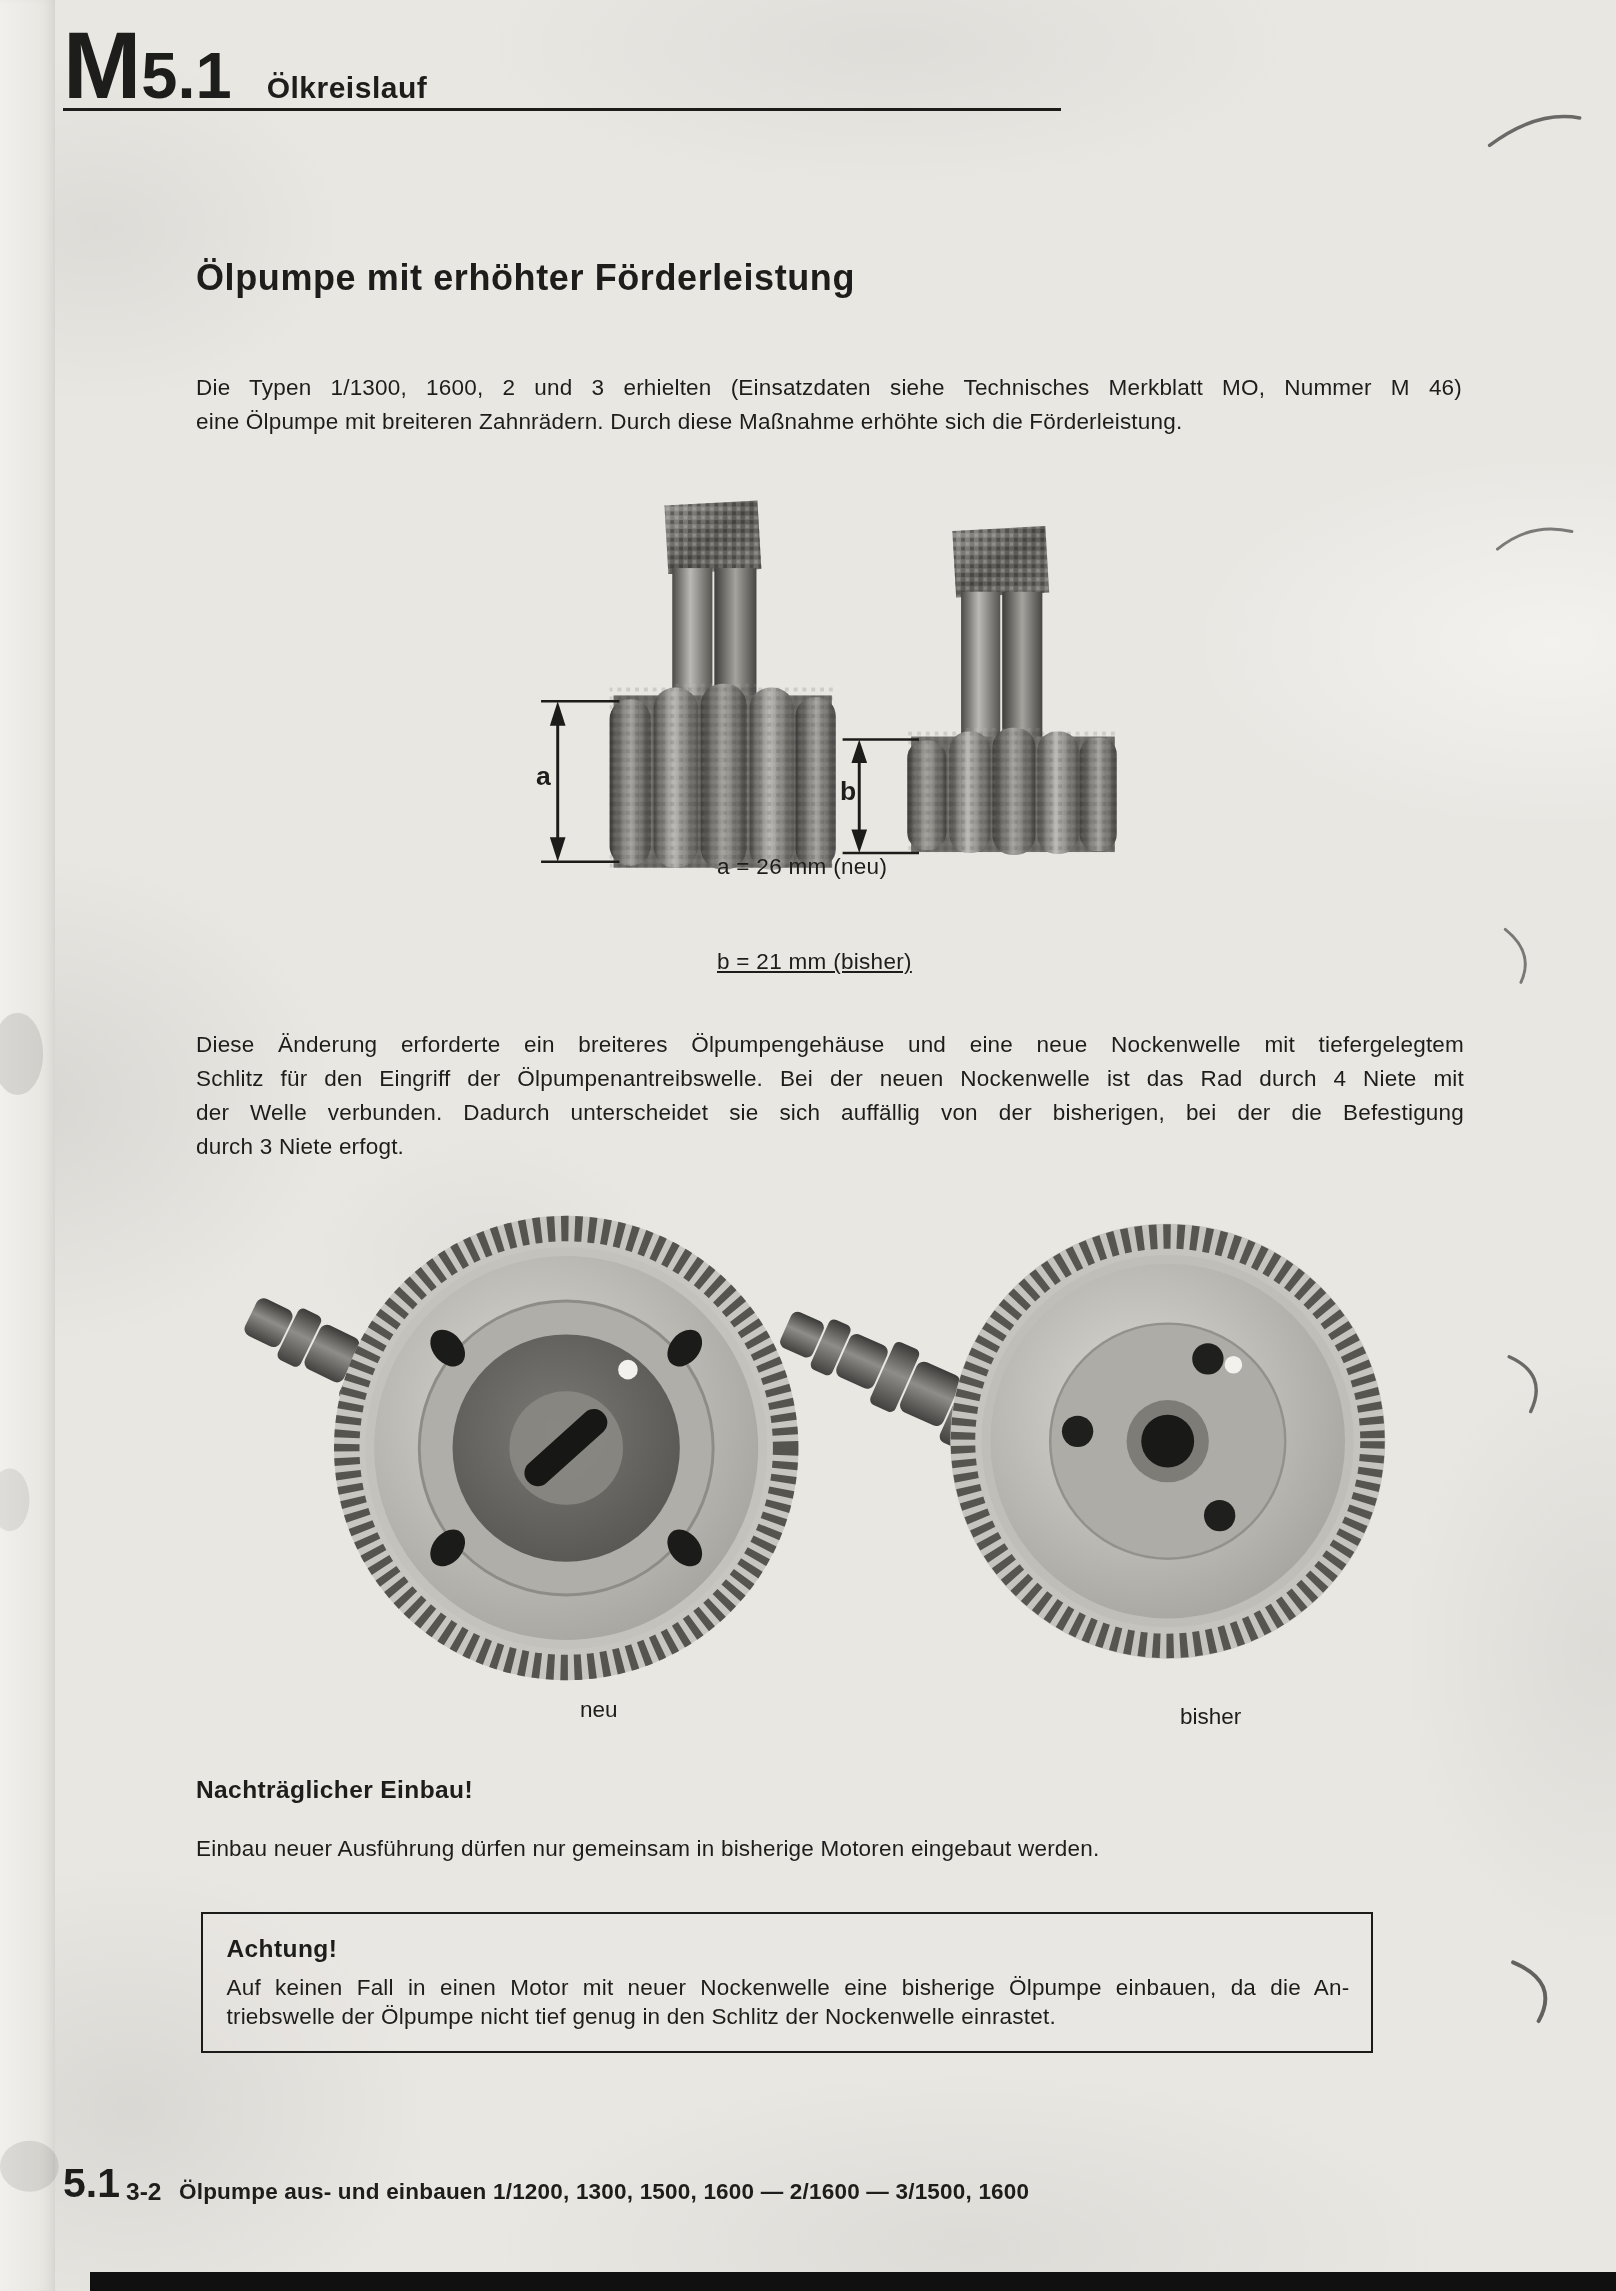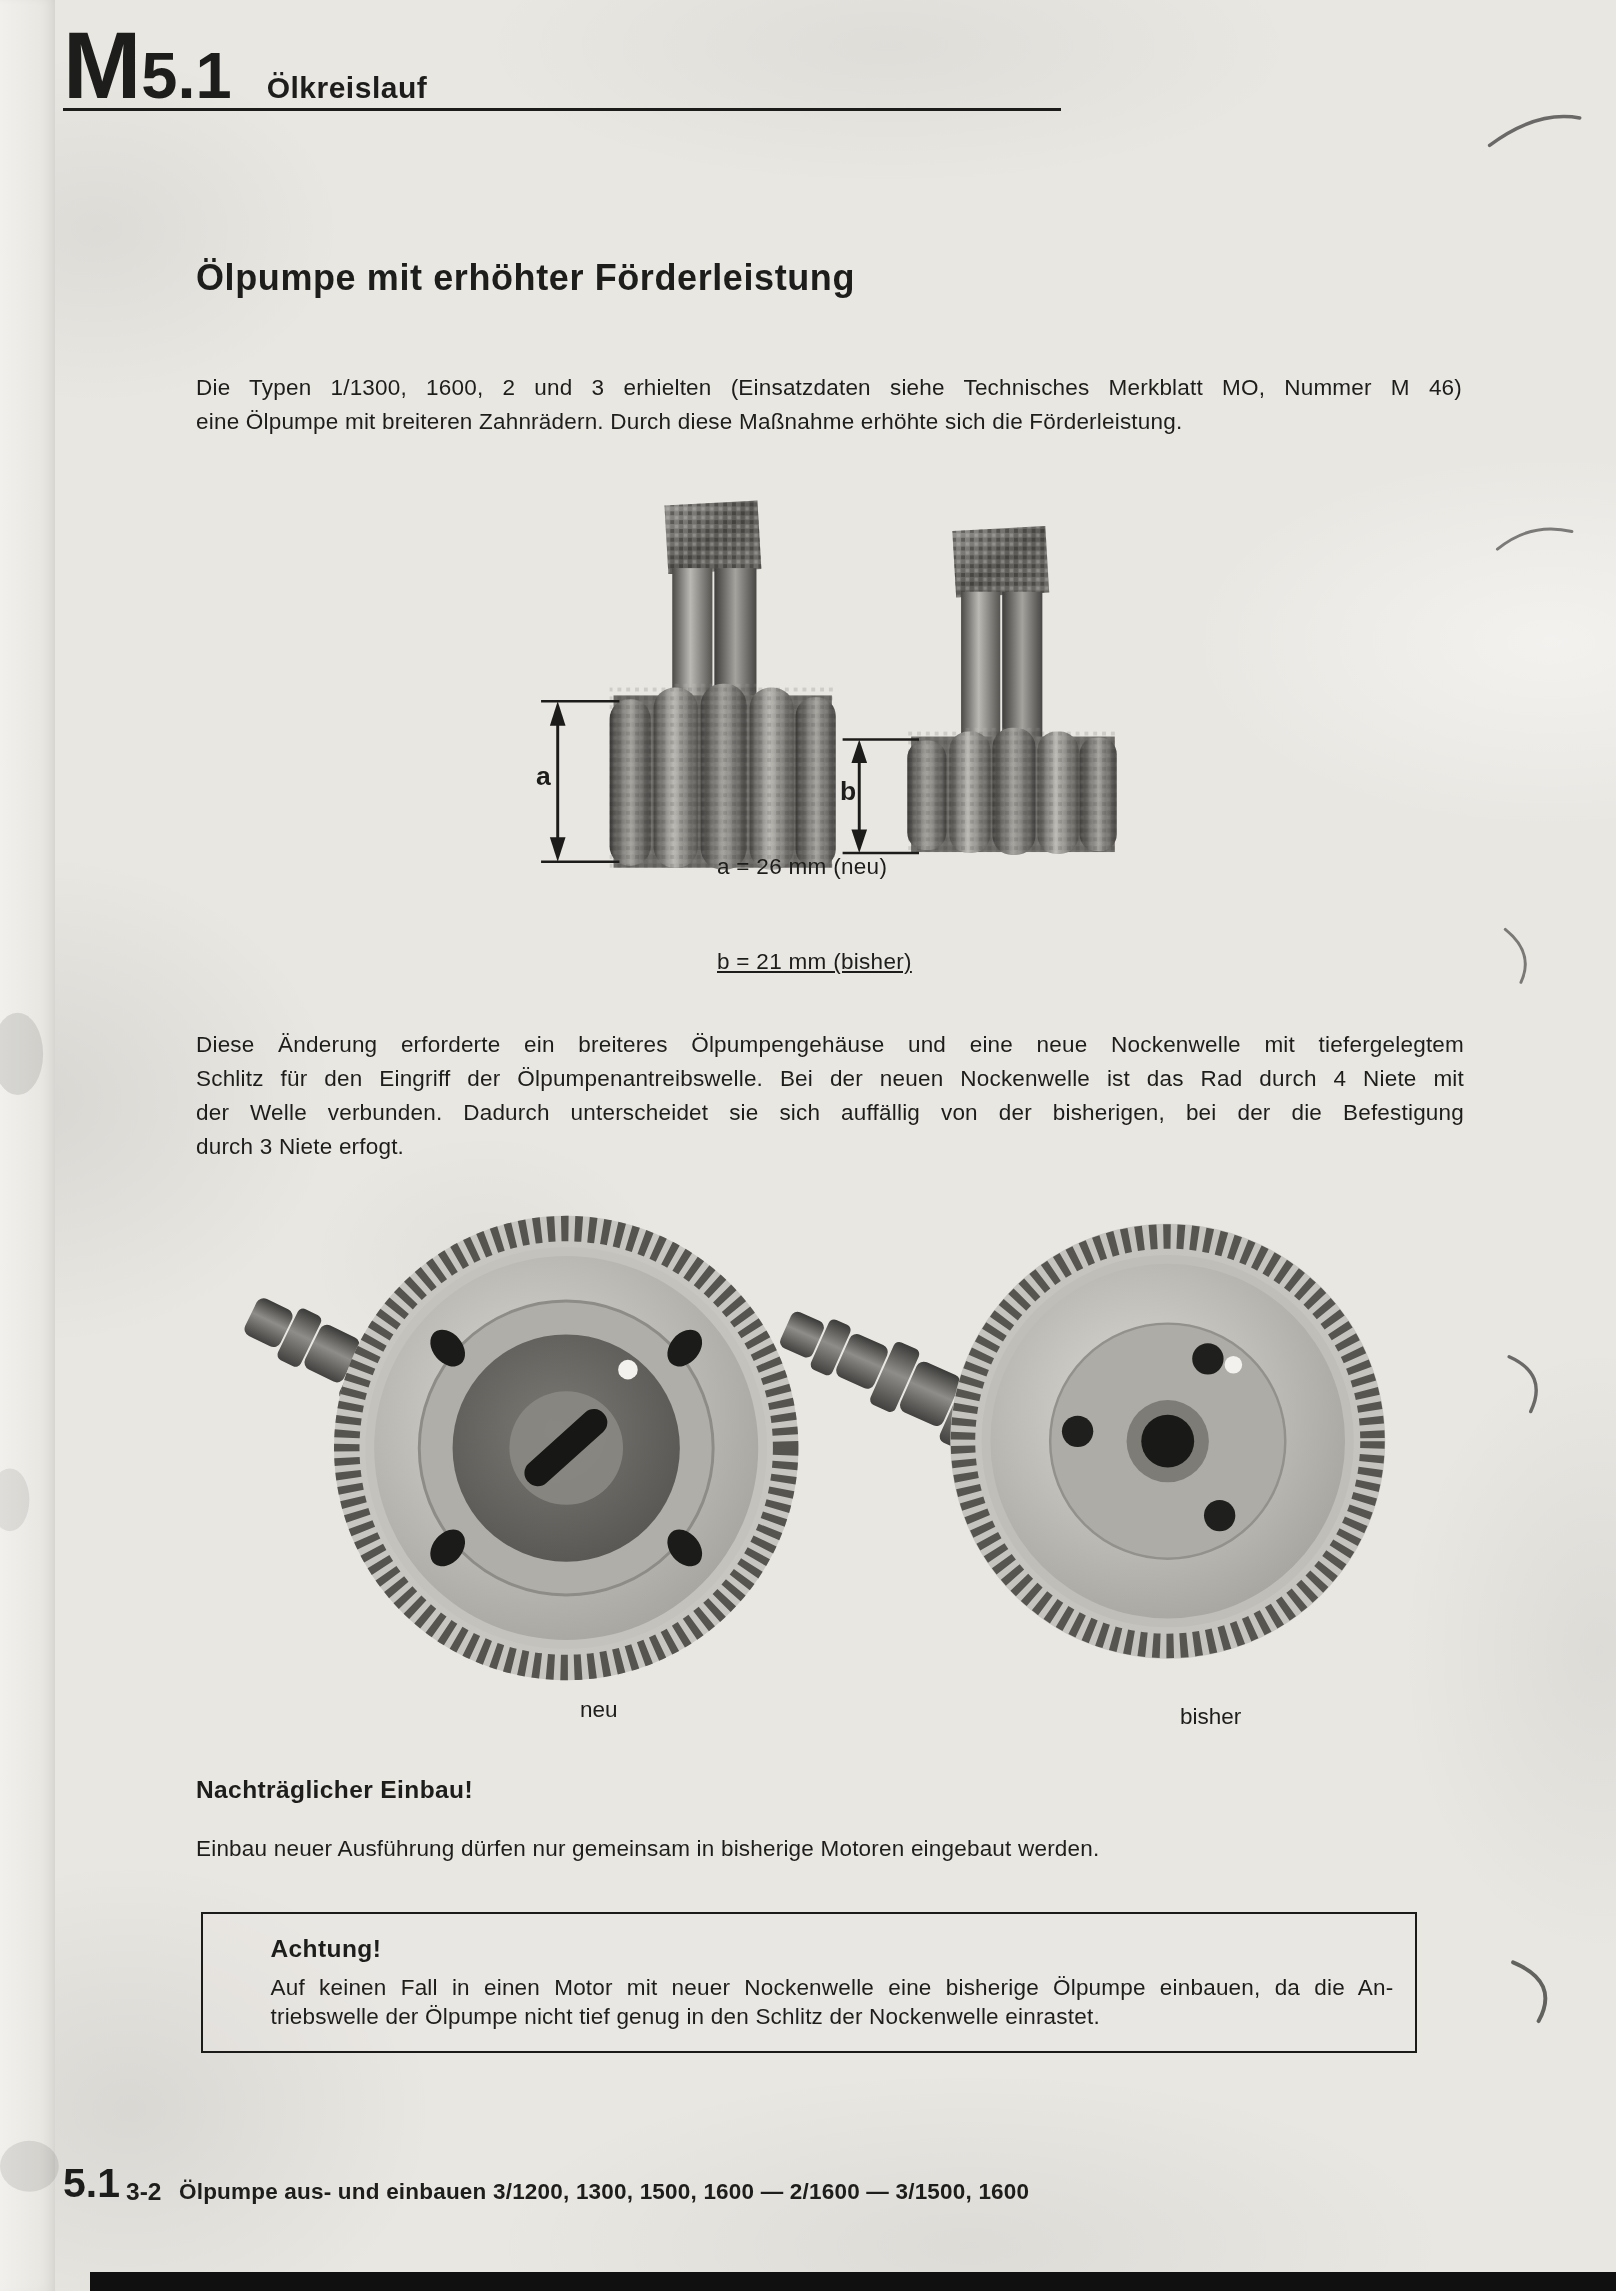--- a/index.html
+++ b/index.html
@@ -54,21 +54,21 @@
 
   .fig-caption { position:absolute; font-size:22.5px; white-space:nowrap; }
   .caption-new { left:580px;  top:1697px; }
   .caption-old { left:1180px; top:1704px; }
 
   .retrofit-heading { position:absolute; left:196px; top:1776px; font-size:24.5px; font-weight:bold; letter-spacing:0.4px; white-space:nowrap; }
   .retrofit-text    { position:absolute; left:196px; top:1836px; font-size:22.5px; letter-spacing:0.2px; white-space:nowrap; }
 
   .warning-box {
     position:absolute; left:201px; top:1912px; width:1168px; height:137px;
-    border:2.9px solid #1b1b19; background:rgba(235,233,228,0.35);padding-left:44px;
+    border:2.9px solid #1b1b19; background:rgba(235,233,228,0.35);
   }
   .warning-heading { margin:20.6px 23.5px 10.8px 23.5px; font-size:24.5px; font-weight:bold; letter-spacing:0.4px; }
   .warning-lines { margin:0 21.6px 0 23.5px; font-size:22.5px; line-height:29px; letter-spacing:0.2px; }
 
   .footer-section { position:absolute; left:63px;  top:2160px; font-size:41px; font-weight:bold; }
   .footer-page    { position:absolute; left:126px; top:2178px; font-size:24.5px; font-weight:bold; }
   .footer-caption { position:absolute; left:179px; top:2179px; font-size:22.5px; font-weight:bold; letter-spacing:0.2px; white-space:nowrap; }
 
   .bottom-strip { position:absolute; left:90px; top:2272px; width:1526px; height:19.6px; background:#101010; }
 
@@ -252,21 +252,21 @@
   <div class="warning-box">
     <div class="warning-heading">Achtung!</div>
     <div class="warning-lines">
       <div class="jline">Auf keinen Fall in einen Motor mit neuer Nockenwelle eine bisherige Ölpumpe einbauen, da die An-</div>
       <div class="jline last">triebswelle der Ölpumpe nicht tief genug in den Schlitz der Nockenwelle einrastet.</div>
     </div>
   </div>
 
   <span class="footer-section">5.1</span>
   <span class="footer-page">3-2</span>
-  <span class="footer-caption">Ölpumpe aus- und einbauen 3/1200, 1300, 1500, 1600 — 2/1600 — 3/1500, 1600</span>
+  <span class="footer-caption">Ölpumpe aus- und einbauen 1/1200, 1300, 1500, 1600 — 2/1600 — 3/1500, 1600</span>
 
   <div class="bottom-strip"></div>
 
   <svg class="artifacts" width="1616" height="2292" viewBox="0 0 1649 2338" xmlns="http://www.w3.org/2000/svg">
     <g fill="none" stroke="#4a4a48" stroke-linecap="round">
       <path d="M1520,148 Q1568,112 1612,120" stroke-width="3.5" opacity="0.8"></path>
       <path d="M1528,560 Q1562,532 1604,542" stroke-width="3" opacity="0.7"></path>
       <path d="M1536,948 Q1566,972 1552,1002" stroke-width="3" opacity="0.7"></path>
       <path d="M1540,1384 Q1580,1402 1562,1440" stroke-width="3.5" opacity="0.8"></path>
       <path d="M1544,2002 Q1592,2022 1570,2062" stroke-width="4" opacity="0.85"></path>

